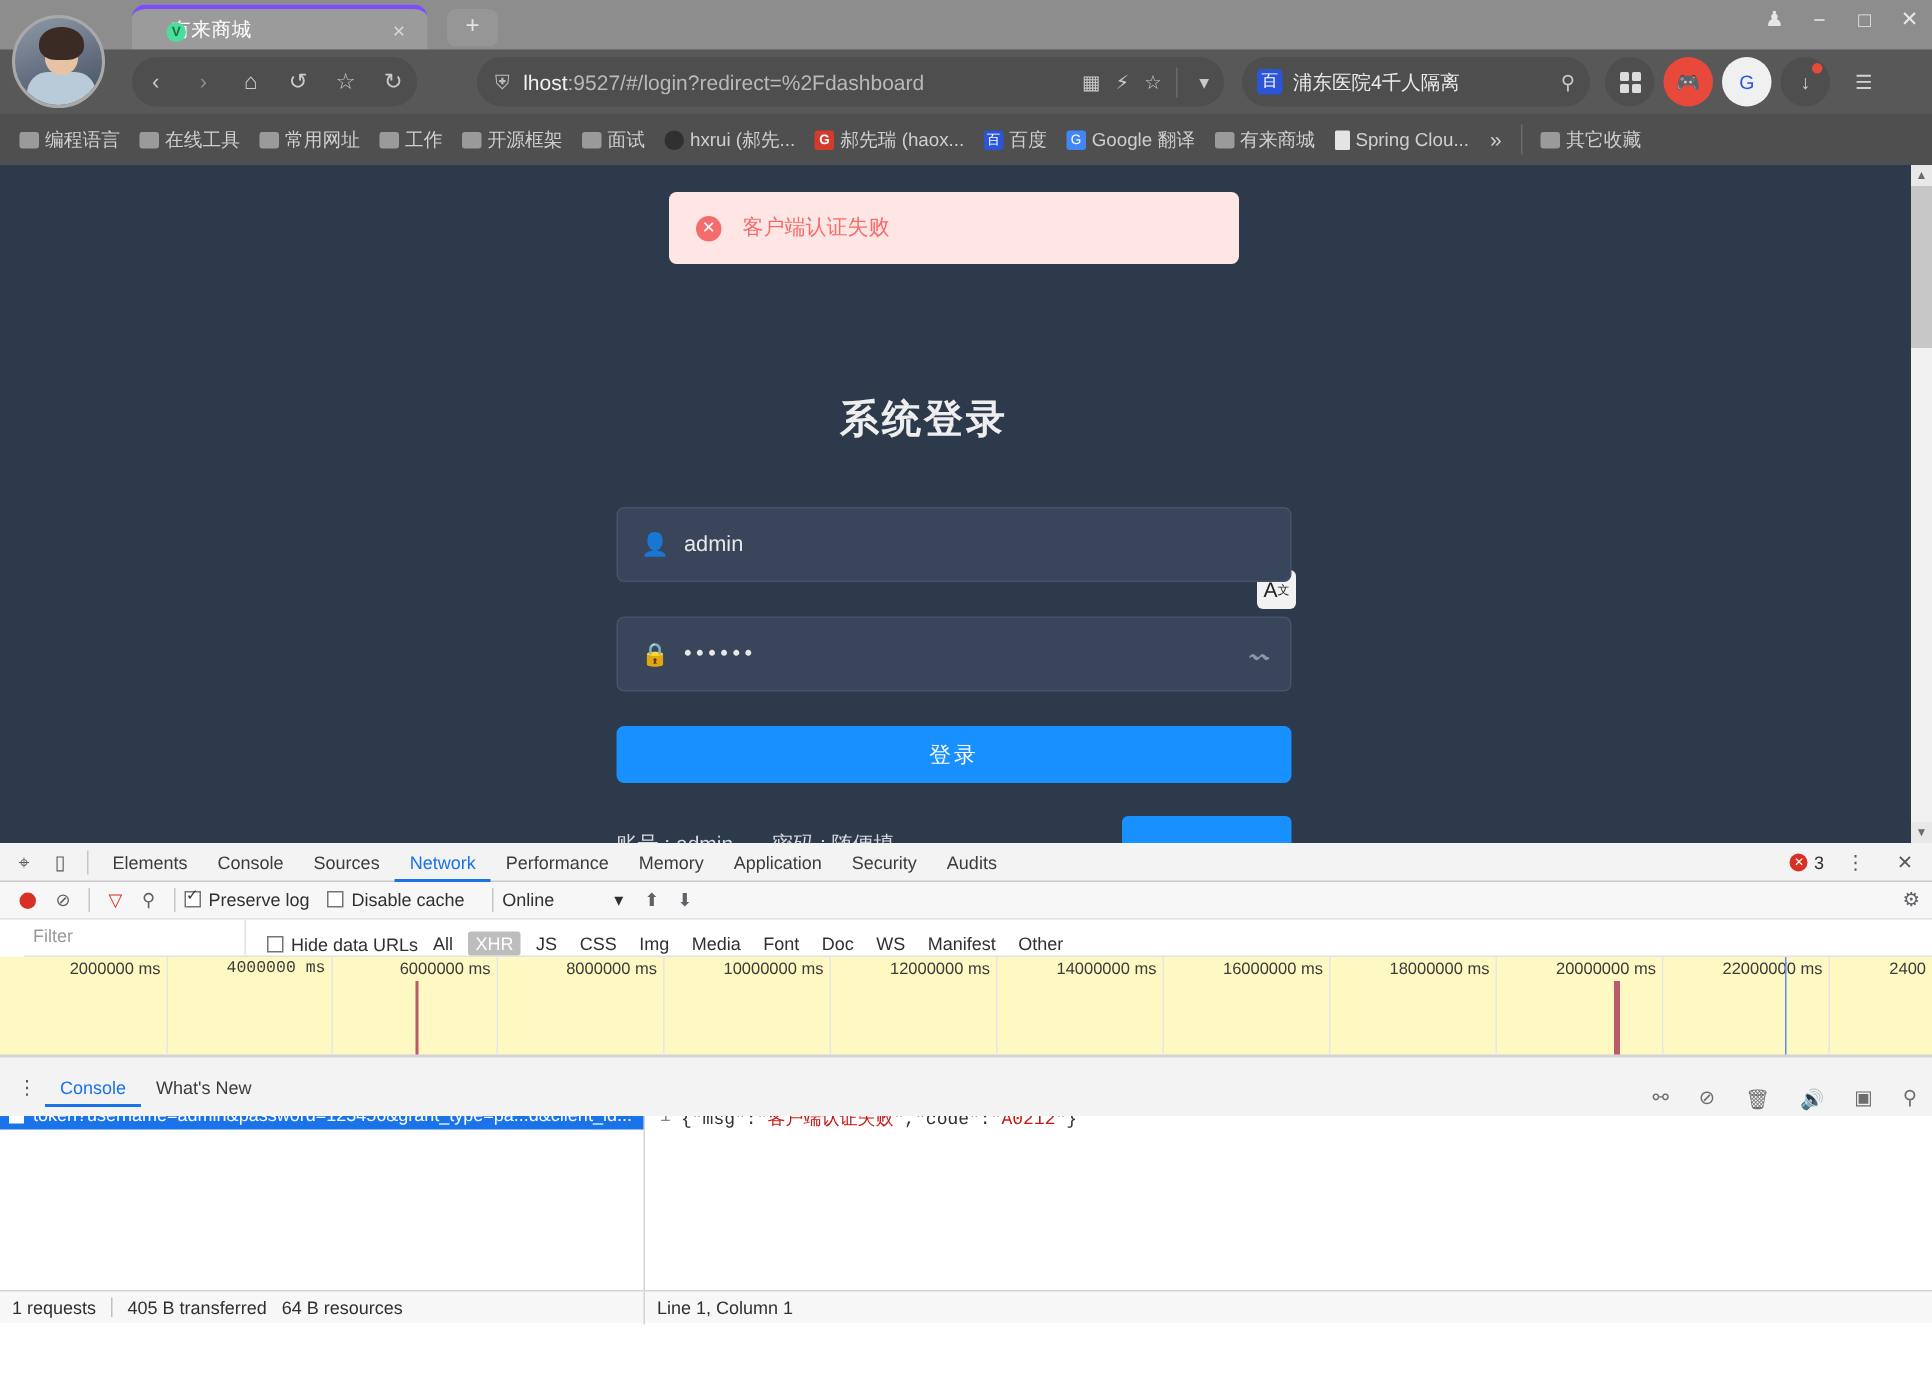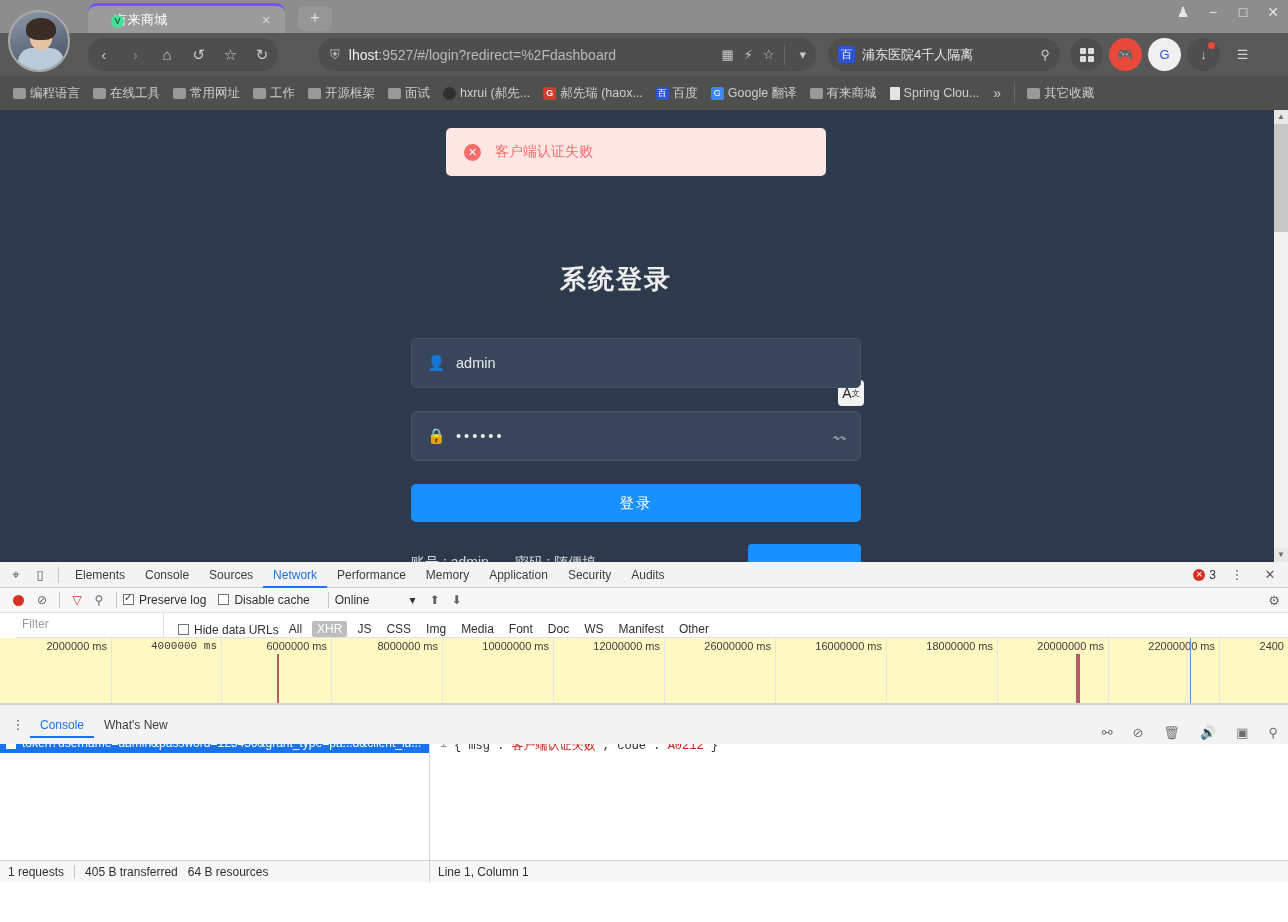--- a/index.html
+++ b/index.html
@@ -440,21 +440,21 @@
       <div class="tick" style="left:332px;width:111px;">
           <span>8000000 ms</span>
         </div>
       <div class="tick" style="left:443px;width:111px;">
           <span>10000000 ms</span>
         </div>
       <div class="tick" style="left:554px;width:111px;">
           <span>12000000 ms</span>
         </div>
       <div class="tick" style="left:665px;width:111px;">
-          <span>26000000 ms</span>
+          <span>14000000 ms</span>
         </div>
       <div class="tick" style="left:776px;width:111px;">
           <span>16000000 ms</span>
         </div>
       <div class="tick" style="left:887px;width:111px;">
           <span>18000000 ms</span>
         </div>
       <div class="tick" style="left:998px;width:111px;">
           <span>20000000 ms</span>
         </div>

